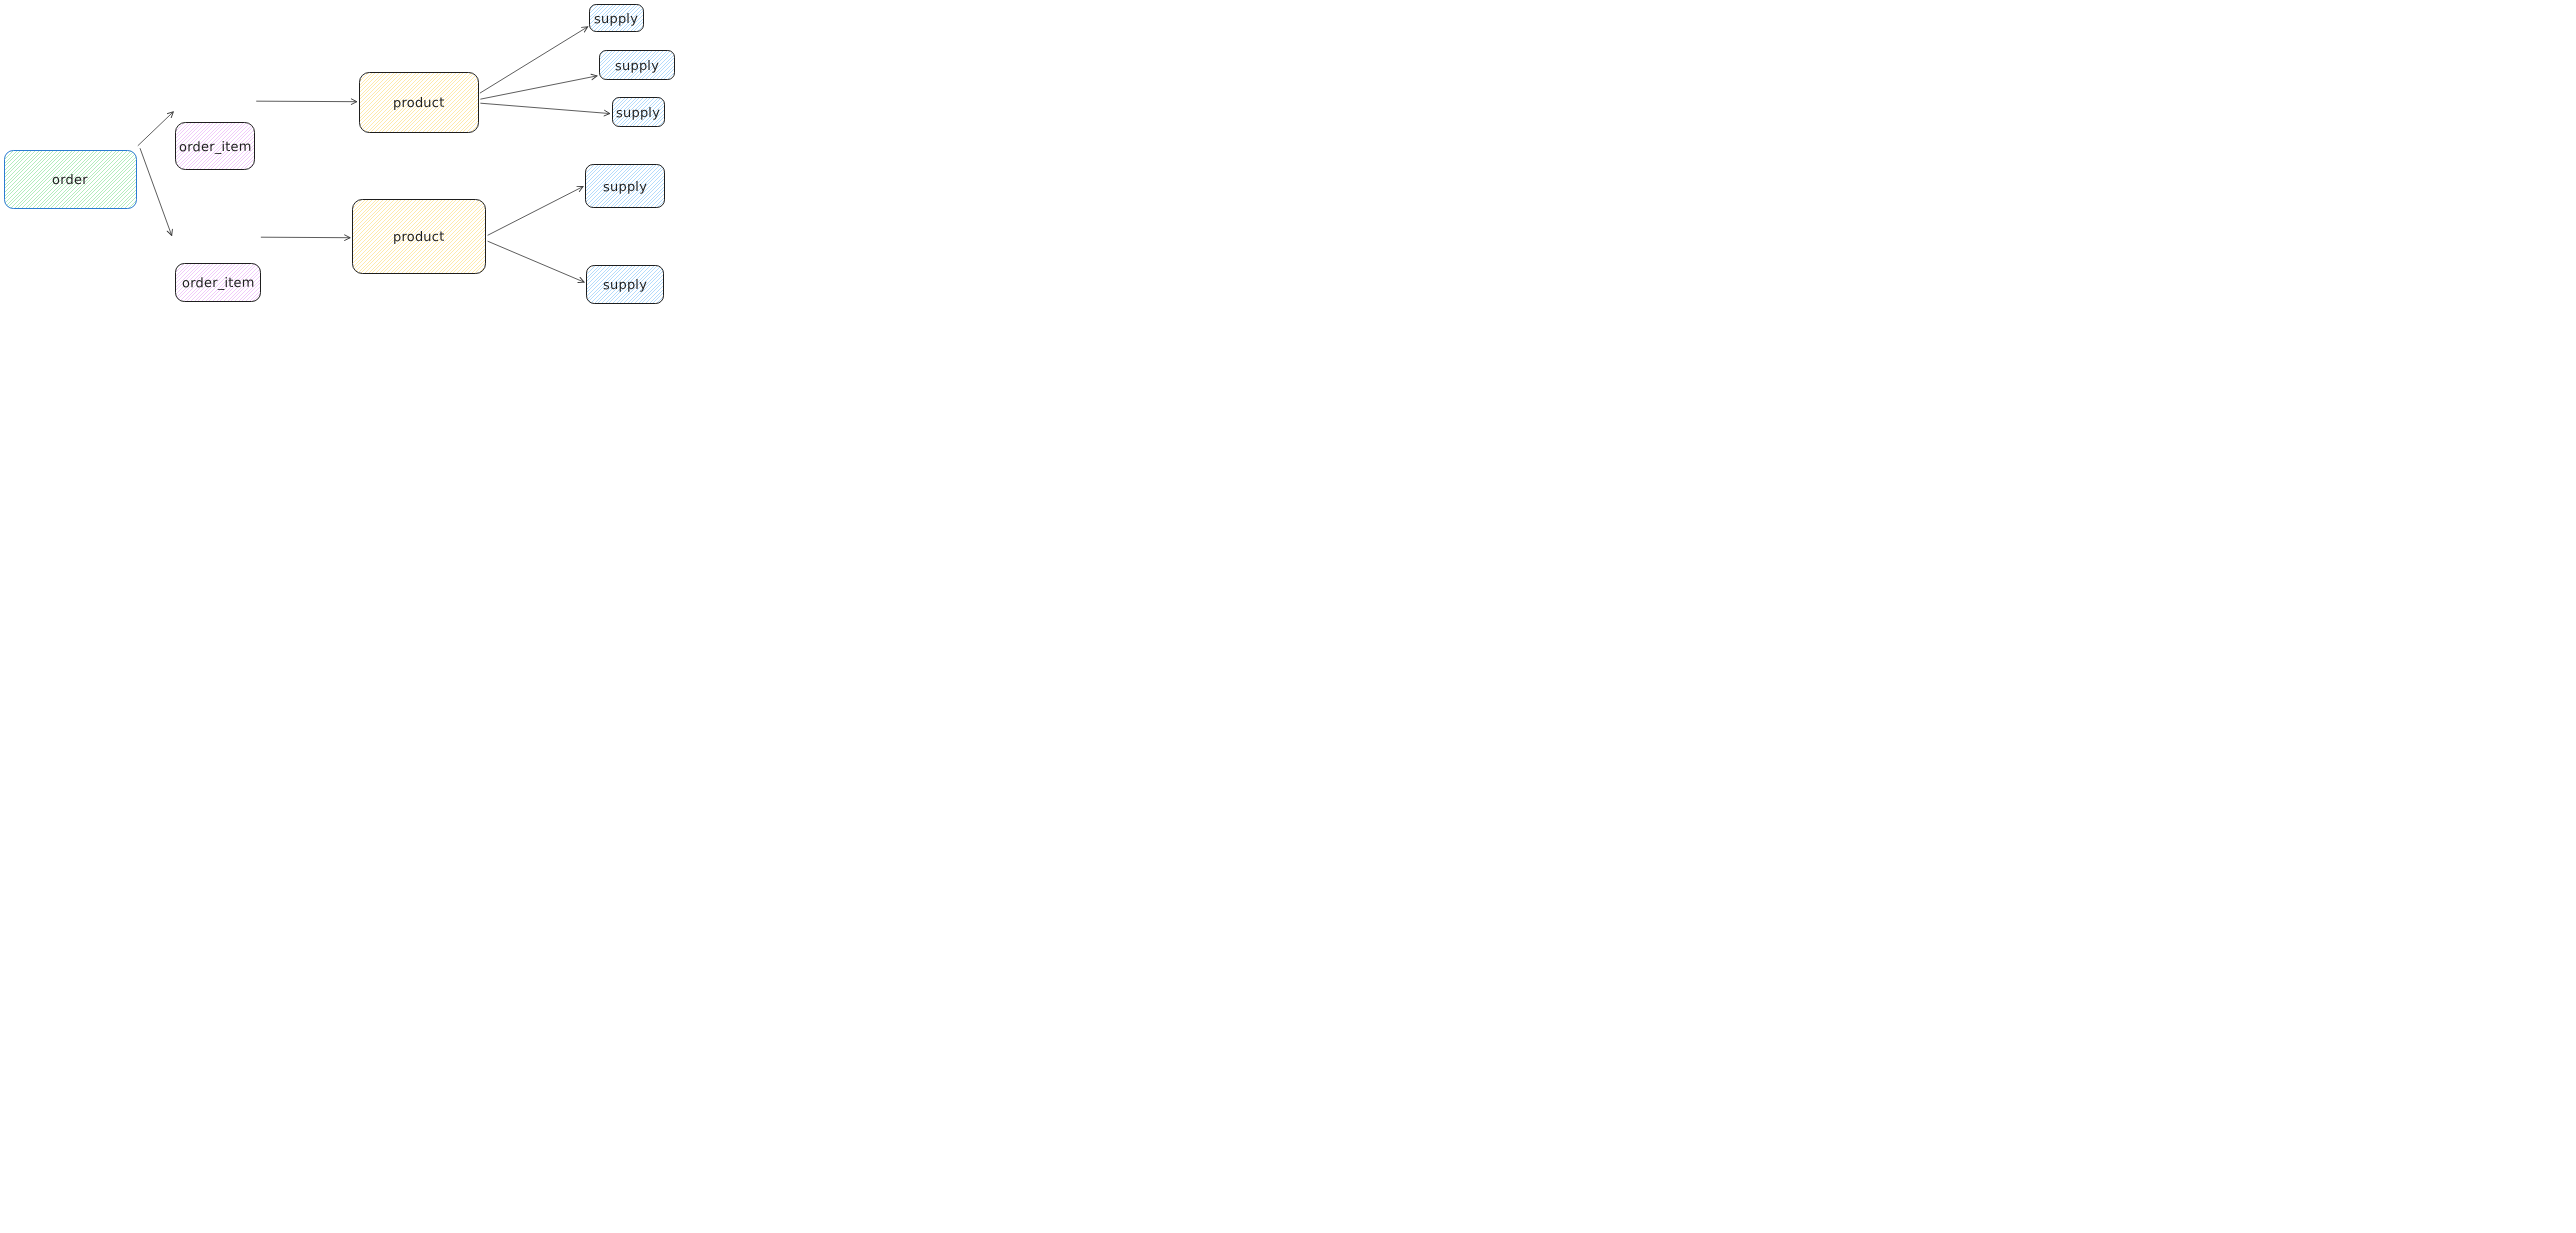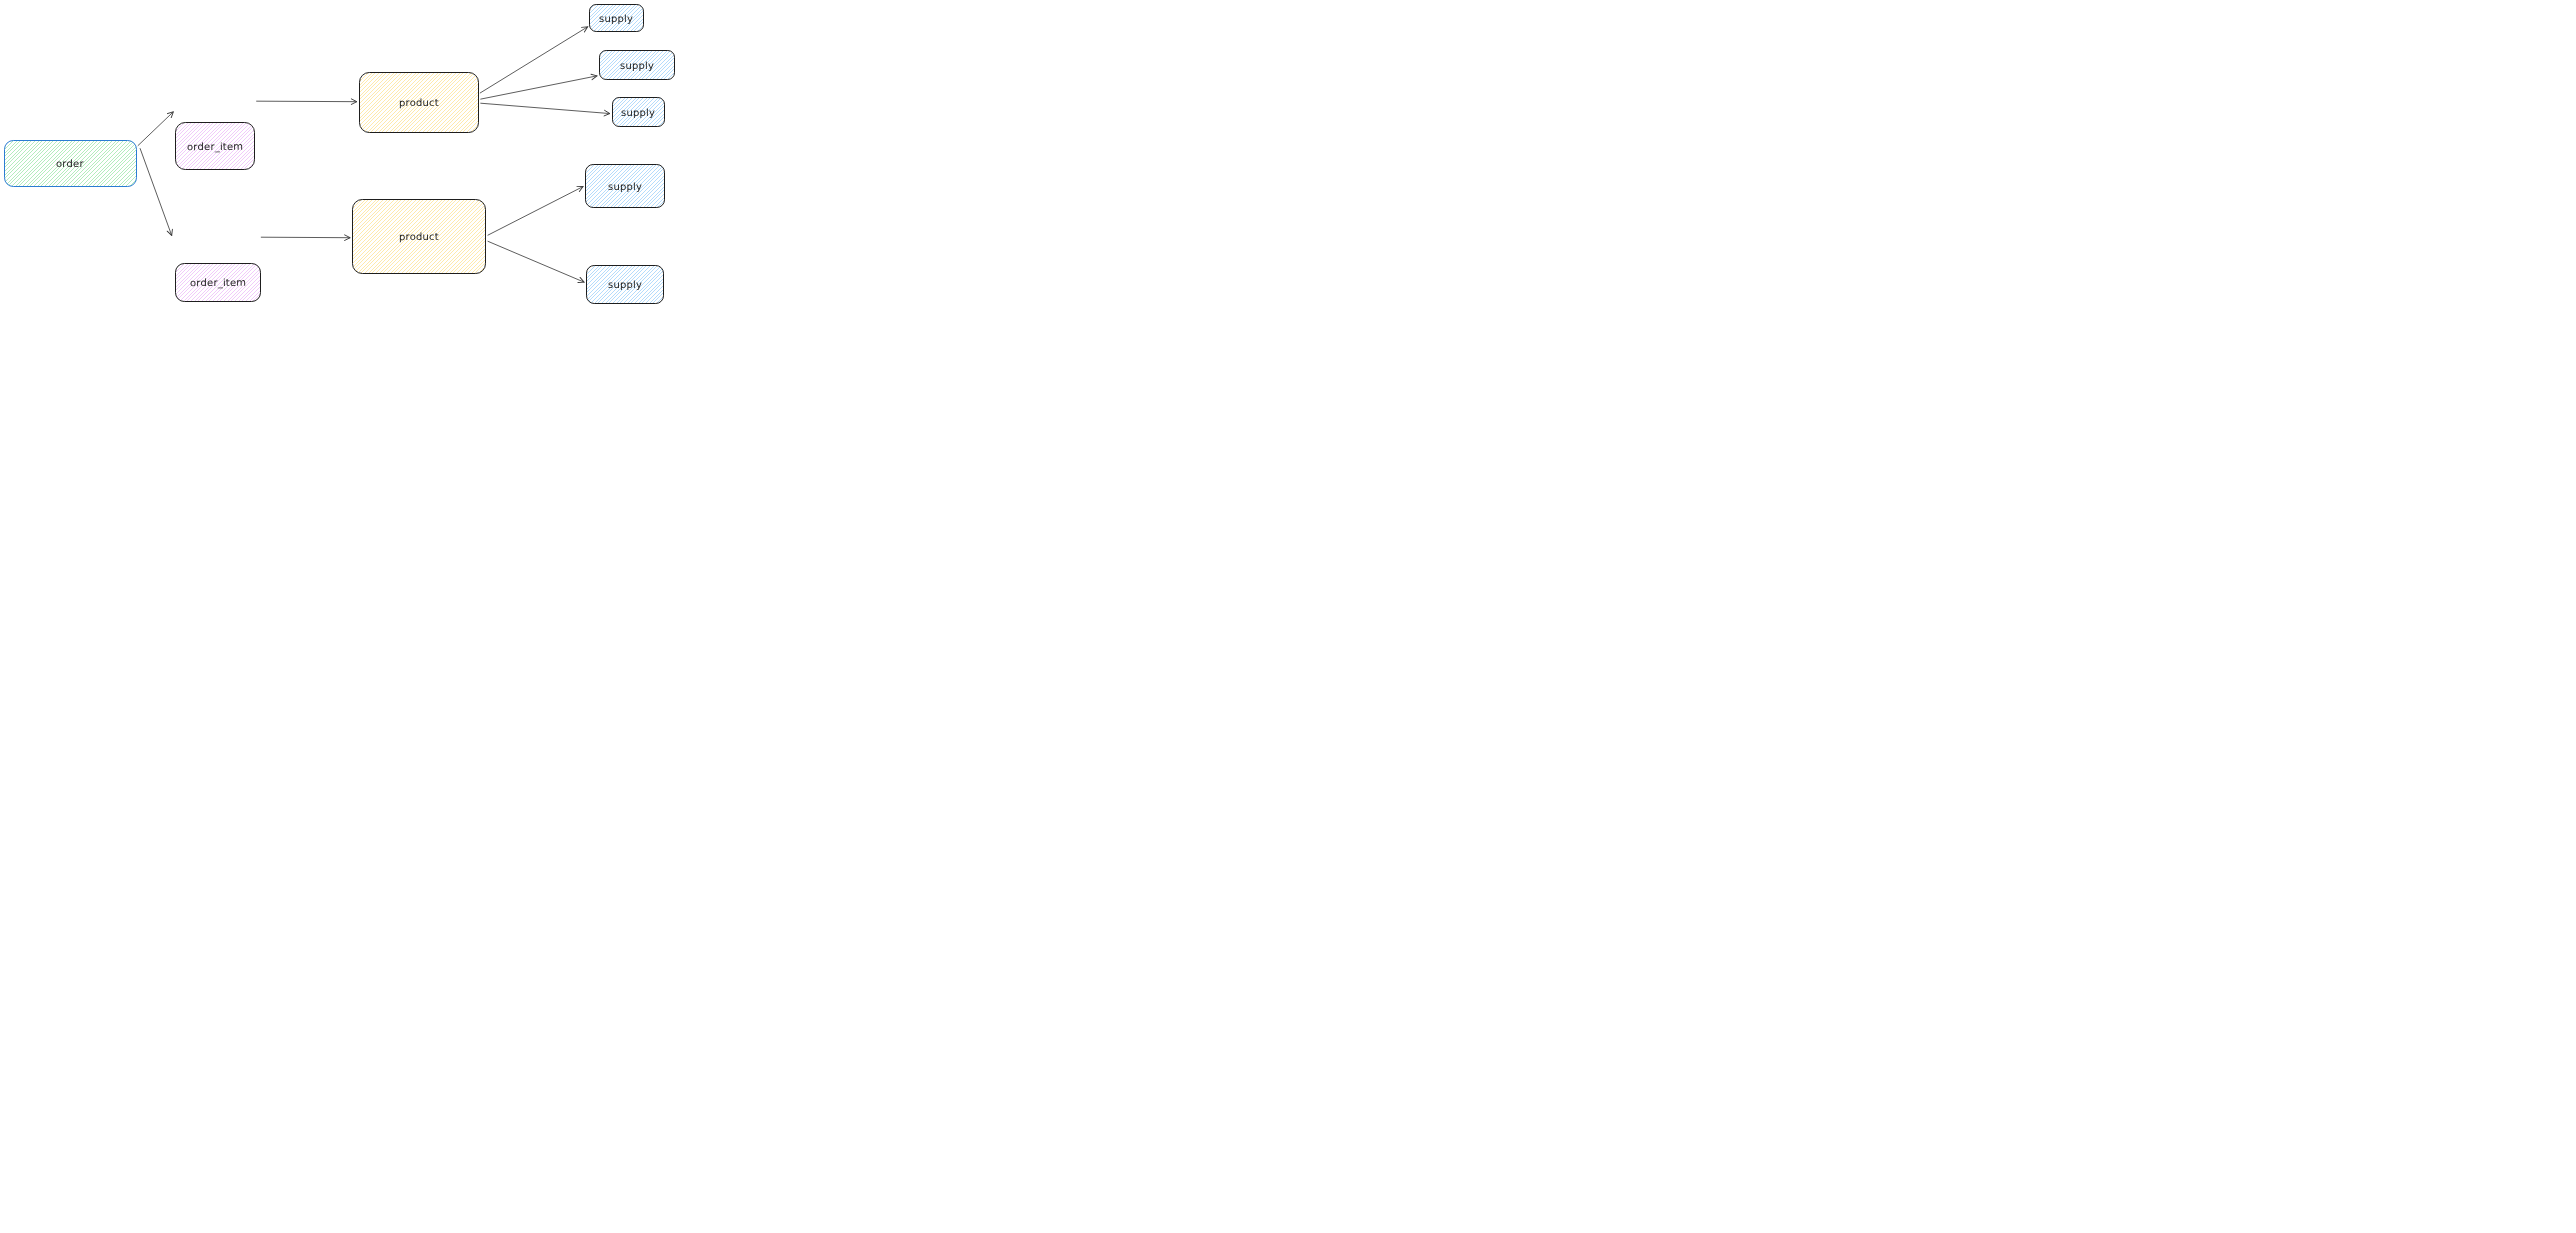--- a/index.html
+++ b/index.html
@@ -23,21 +23,21 @@
   }
   .edges g { pointer-events: stroke; }
   .node {
     position: absolute;
     display: flex;
     align-items: center;
     justify-content: center;
     box-sizing: border-box;
     border: 1px solid #1e1e1e;
     color: #1e1e1e;
-    font-size: 10px;
+    font-size: 13px;
     font-weight: 500;
     letter-spacing: 0.2px;
     background-color: #ffffff;
     cursor: move;
   }
   .node span { transform: rotate(-0.4deg); }
 
   
   .fill-green {
     background-image: repeating-linear-gradient(135deg,
@@ -56,21 +56,21 @@
       rgba(255,255,255,0) 0.7px, rgba(255,255,255,0) 2.6px);
     text-align: center;
   }
   .fill-blue {
     background-image: repeating-linear-gradient(135deg,
       rgba(77,171,247,0.42) 0px, rgba(77,171,247,0.42) 0.7px,
       rgba(255,255,255,0) 0.7px, rgba(255,255,255,0) 2.6px);
   }
 
   
-  #node-order        { left:   3.6px; top: 140px; width: 133px; height:  47px; border-radius: 9.3px; border-color:#2b7cd3; border-width:1.2px; }
+  #node-order        { left:   3.6px; top: 150px; width: 133px; height:  59px; border-radius: 9.3px; border-color:#2b7cd3; border-width:1.2px; }
   #node-order-item-1 { left: 175px; top: 78px; width: 80px; height:  48px; border-radius: 10.3px; }
   #node-order-item-2 { left: 175px; top: 219px; width: 86px; height:  39px; border-radius: 9.3px; }
   #node-product-1    { left: 359px; top: 72px; width: 120px; height: 61px; border-radius: 10.3px; }
   #node-product-2    { left: 352px; top: 199px; width: 134px; height: 75px; border-radius: 10.3px; }
   #node-supply-1     { left:589px; top:   4.1px; width: 55px; height:  28px; border-radius: 7.2px; }
   #node-supply-2     { left:599px; top:  50px; width: 76px; height:  30px; border-radius: 7.2px; }
   #node-supply-3     { left:612px; top: 97px; width: 53px; height:  30px; border-radius: 7.2px; }
   #node-supply-4     { left:585px; top: 164px; width: 80px; height:  44px; border-radius: 8.2px; }
   #node-supply-5     { left:586px; top: 265px; width: 78px; height:  39px; border-radius: 8.2px; }
 

